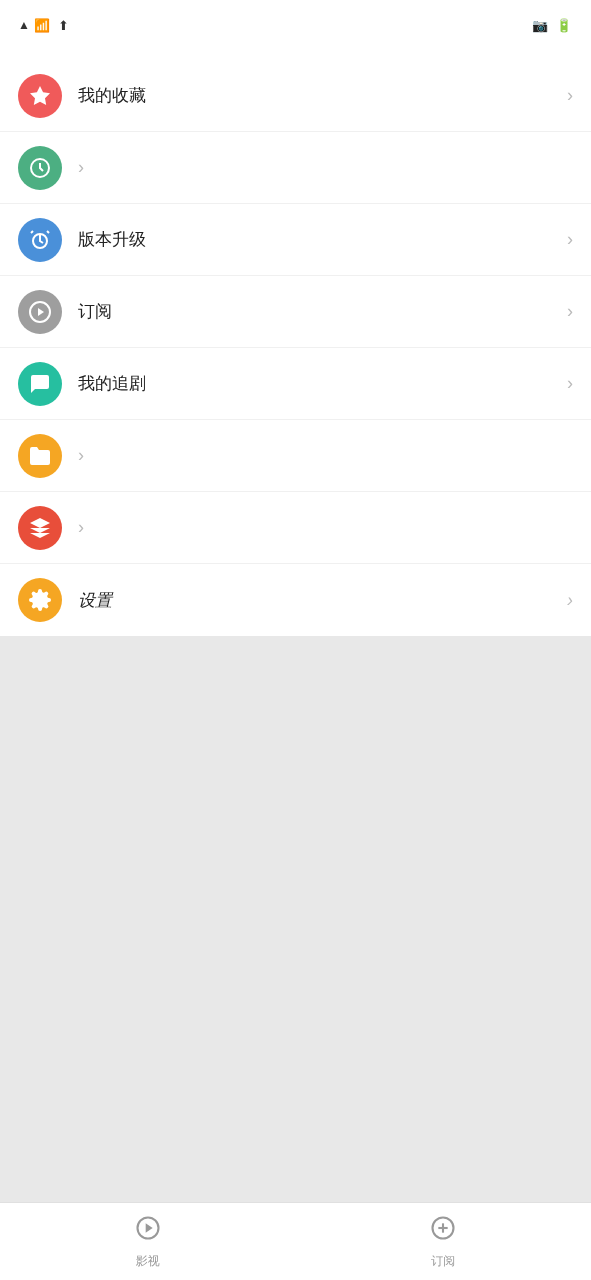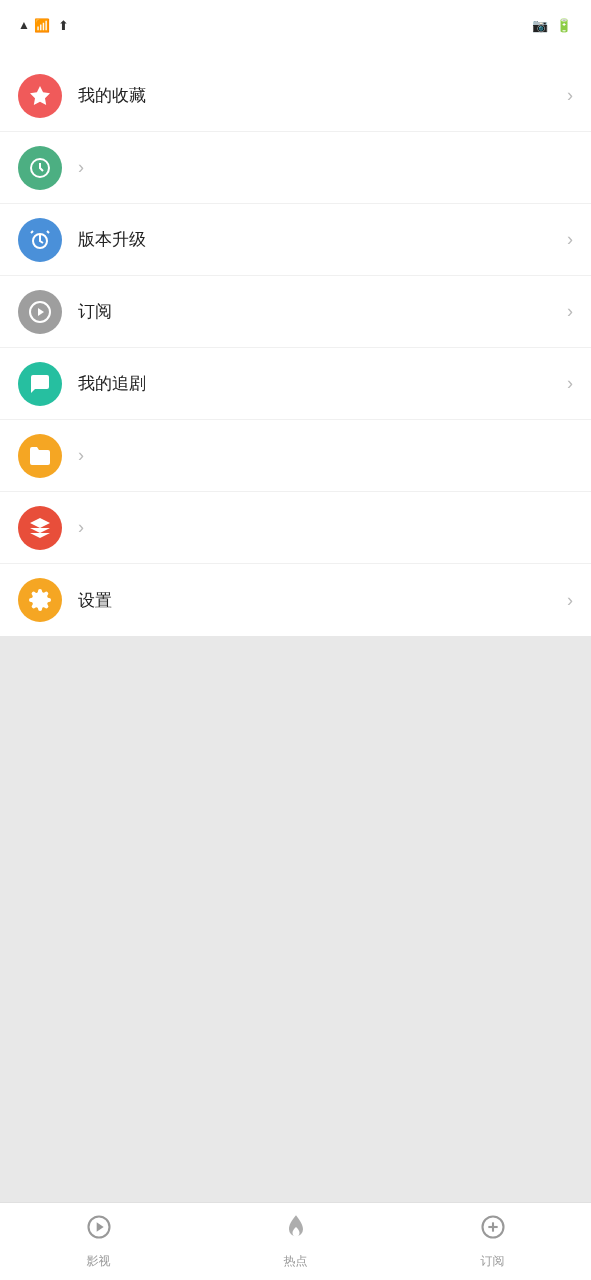--- a/index.html
+++ b/index.html
@@ -65,20 +65,21 @@
       display: flex;
       align-items: center;
       padding: 0 18px;
       height: 72px;
       border-bottom: 1px solid #f0f0f0;
       cursor: pointer;
       background: #fff;
     }
     .menu-item:last-child {
       border-bottom: none;
+      font-style: italic;
     }
     .menu-icon-wrap {
       width: 44px;
       height: 44px;
       border-radius: 50%;
       display: flex;
       align-items: center;
       justify-content: center;
       flex-shrink: 0;
       margin-right: 16px;
@@ -127,21 +128,20 @@
     }
     .nav-item {
       display: flex;
       flex-direction: column;
       align-items: center;
       justify-content: center;
       gap: 4px;
       flex: 1;
       cursor: pointer;
       height: 100%;
-      font-family: Liberation Mono, monospace;
     }
     .nav-icon {
       font-size: 26px;
       color: #999;
     }
     .nav-icon.active { color: #4a90d9; }
     .nav-label {
       font-size: 12px;
       color: #999;
     }
@@ -265,28 +265,20 @@
     <span class="nav-icon ">
       <svg viewBox="0 0 24 24" fill="none" stroke="#999" stroke-width="1.8" width="28" height="28">
           <circle cx="12" cy="12" r="9"></circle>
           <polygon points="10,8 16,12 10,16" fill="#999" stroke="none"></polygon>
         </svg>
     </span>
     <span class="nav-label ">影视</span>
   </div>
     <div class="nav-item">
     <span class="nav-icon ">
-      <svg viewBox="0 0 24 24" fill="#999" width="28" height="28">
-          <path d="M12 2C8 7 6 10 6 14a6 6 0 0 0 12 0c0-4-3-8-6-12zM9 17c0-2 1.5-3.5 3-5 1.5 1.5 3 3 3 5a3 3 0 0 1-6 0z" opacity="0.8"></path>
-        </svg>
-    </span>
-    <span class="nav-label ">热点</span>
-  </div>
-    <div class="nav-item">
-    <span class="nav-icon ">
       <svg viewBox="0 0 24 24" fill="none" stroke="#999" stroke-width="1.8" width="28" height="28">
           <circle cx="12" cy="12" r="9"></circle>
           <line x1="12" y1="8" x2="12" y2="16"></line>
           <line x1="8" y1="12" x2="16" y2="12"></line>
         </svg>
     </span>
     <span class="nav-label ">订阅</span>
   </div>
   </div>
 

